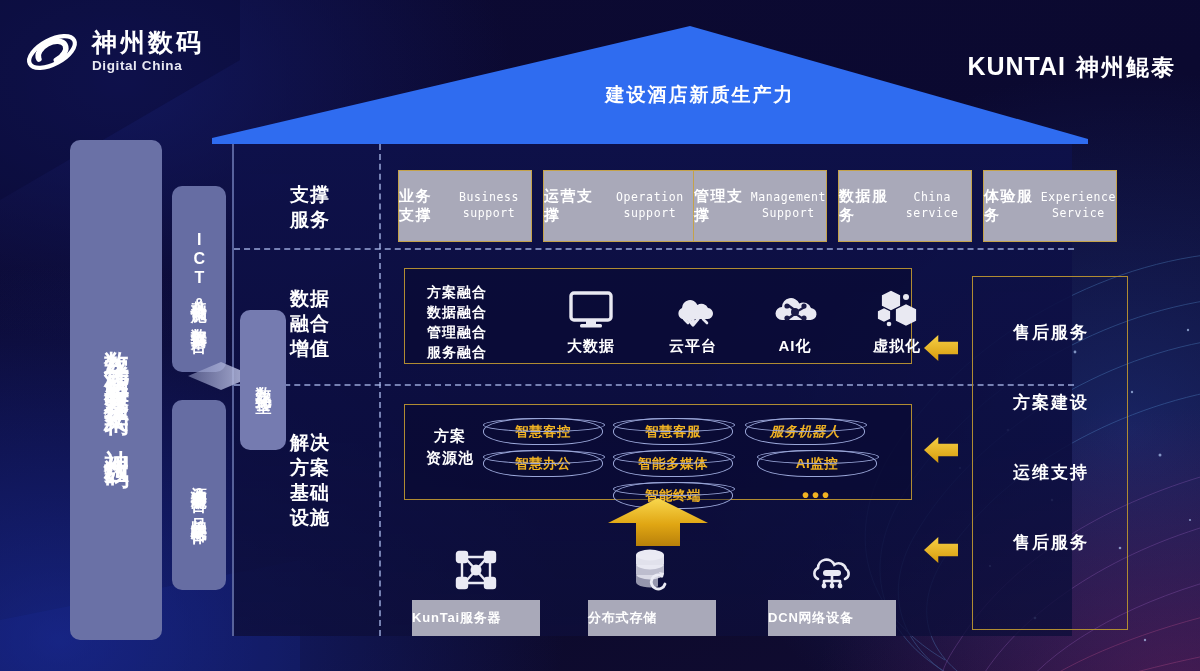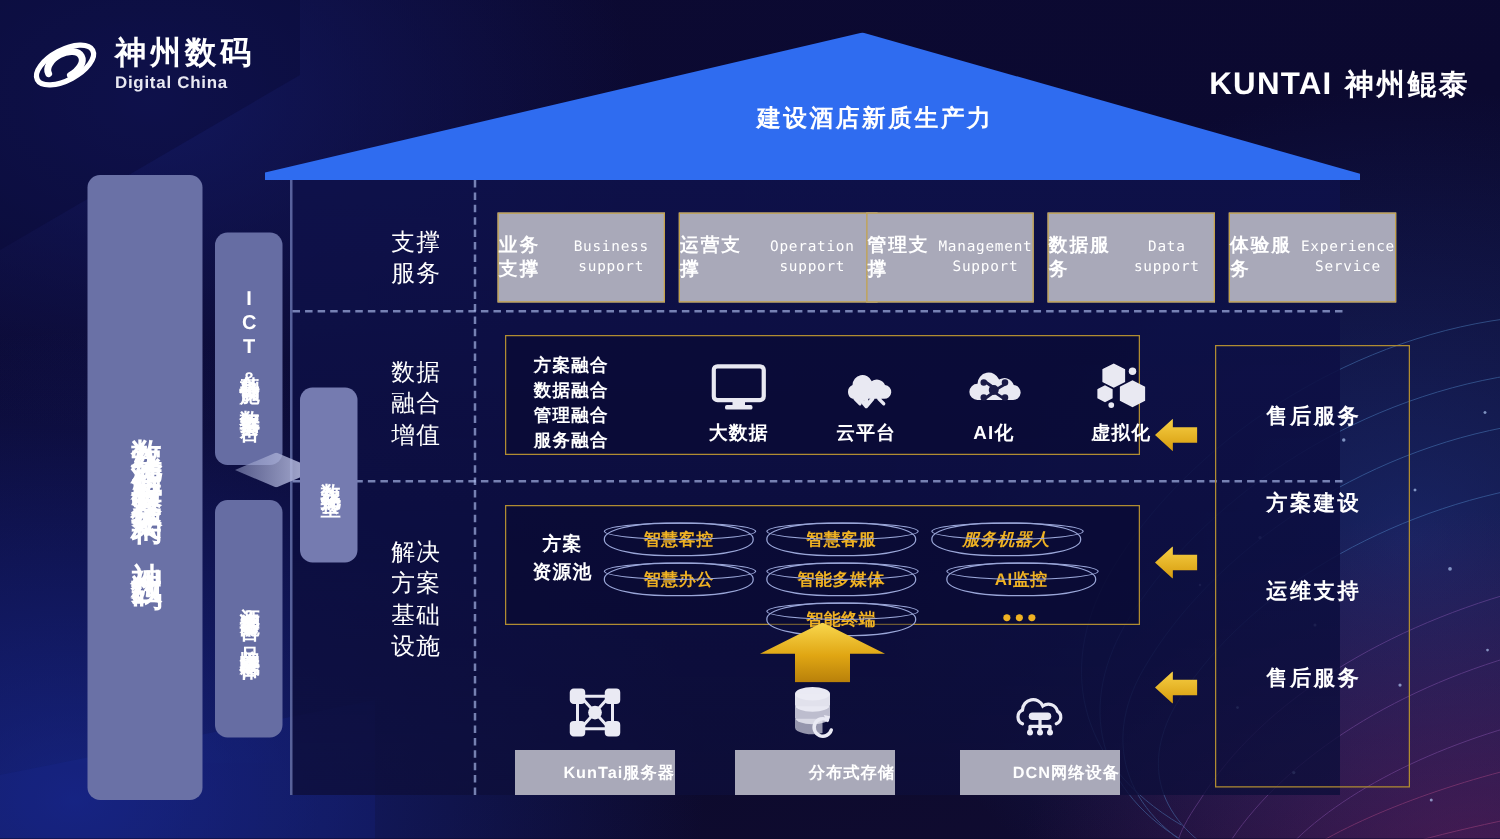--- a/index.html
+++ b/index.html
@@ -37,22 +37,22 @@
   }
   .house {
     position: absolute; left: 232px; top: 144px; width: 840px; height: 492px;
     background: linear-gradient(180deg, rgba(14,17,74,0.92) 0%, rgba(12,14,64,0.90) 60%, rgba(13,14,58,0.80) 100%);
     border-left: 2px solid rgba(150,165,225,.55);
   }
   .dash-h { position: absolute; left: 0; width: 840px; height: 0; border-top: 2px dashed rgba(175,190,240,.65); }
   .dash-v { position: absolute; top: 0; height: 492px; width: 0; border-left: 2px dashed rgba(175,190,240,.65); }
 
   .row-label {
-    position: absolute; color: #fff; font-size: 19px; font-weight: 400;
-    letter-spacing: 1px; line-height: 1.32; text-align: center; width: 86px;
+    position: absolute; color: #fff; font-size: 19px; font-weight: 700;
+    letter-spacing: 1px; line-height: 1.32; width: 86px;
   }
 
   
   .sup-box {
     position: absolute; background: #a9a9b9; border: 1.5px solid #c4a24a;
     display: flex; flex-direction: row; align-items: center; justify-content: center;
     height: 72px; gap: 2px;
   }
   .sup-cn { color: #fff; font-size: 15px; font-weight: 700; letter-spacing: 1.5px; }
   .sup-en { color: #fff; font-size: 11.5px; letter-spacing: .6px; font-family: "DejaVu Sans Mono", monospace; text-align: center; line-height: 1.35; }
@@ -77,21 +77,21 @@
     background: rgba(10,12,52,.4);
   }
   .cyl::before {
     content:""; position:absolute; left:-1.3px; top:-1.3px; width:120px; height:12px;
     border:1.3px solid #9aa6d8; border-radius: 50%;
   }
   .cyl.dots { color:#f0b222; border:none; background:none; font-size: 20px; letter-spacing: 3px; }
   .cyl.dots::before { display:none; }
 
   
-  .infra-item { position: absolute; width: 128px; text-align: right; }
+  .infra-item { position: absolute; width: 128px; text-align: left; }
   .infra-icon { height: 52px; display: flex; align-items: flex-end; justify-content: center; }
   .infra-chip {
     margin-top: 8px; background: #a9a9b9; color: #fff; font-size: 13px; font-weight: 600;
     letter-spacing: .8px; padding: 9px 0; width: 128px;
   }
 
   
   .vpanel {
     position: absolute; border-radius: 10px;
     display: flex; align-items: center; justify-content: center; text-align: center;
@@ -210,21 +210,21 @@
     <div class="sup-cn">运营支撑</div>
     <div class="sup-en">Operation support</div>
   </div>
   <div class="sup-box" style="left:693px; top:170px; width:134px;">
     <div class="sup-cn">管理支撑</div>
     <div class="sup-en" style="white-space:pre-line;">Management
 Support</div>
   </div>
   <div class="sup-box" style="left:838px; top:170px; width:134px;">
     <div class="sup-cn">数据服务</div>
-    <div class="sup-en">Data support</div>
+    <div class="sup-en">China service</div>
   </div>
   <div class="sup-box" style="left:983px; top:170px; width:134px;">
     <div class="sup-cn">体验服务</div>
     <div class="sup-en" style="white-space:pre-line;">Experience
 Service</div>
   </div>
 
   <div class="gold-panel" style="left:404px; top:268px; width:508px; height:96px;">
     <div class="fusion-words" style="white-space:pre-line;">方案融合
 数据融合

